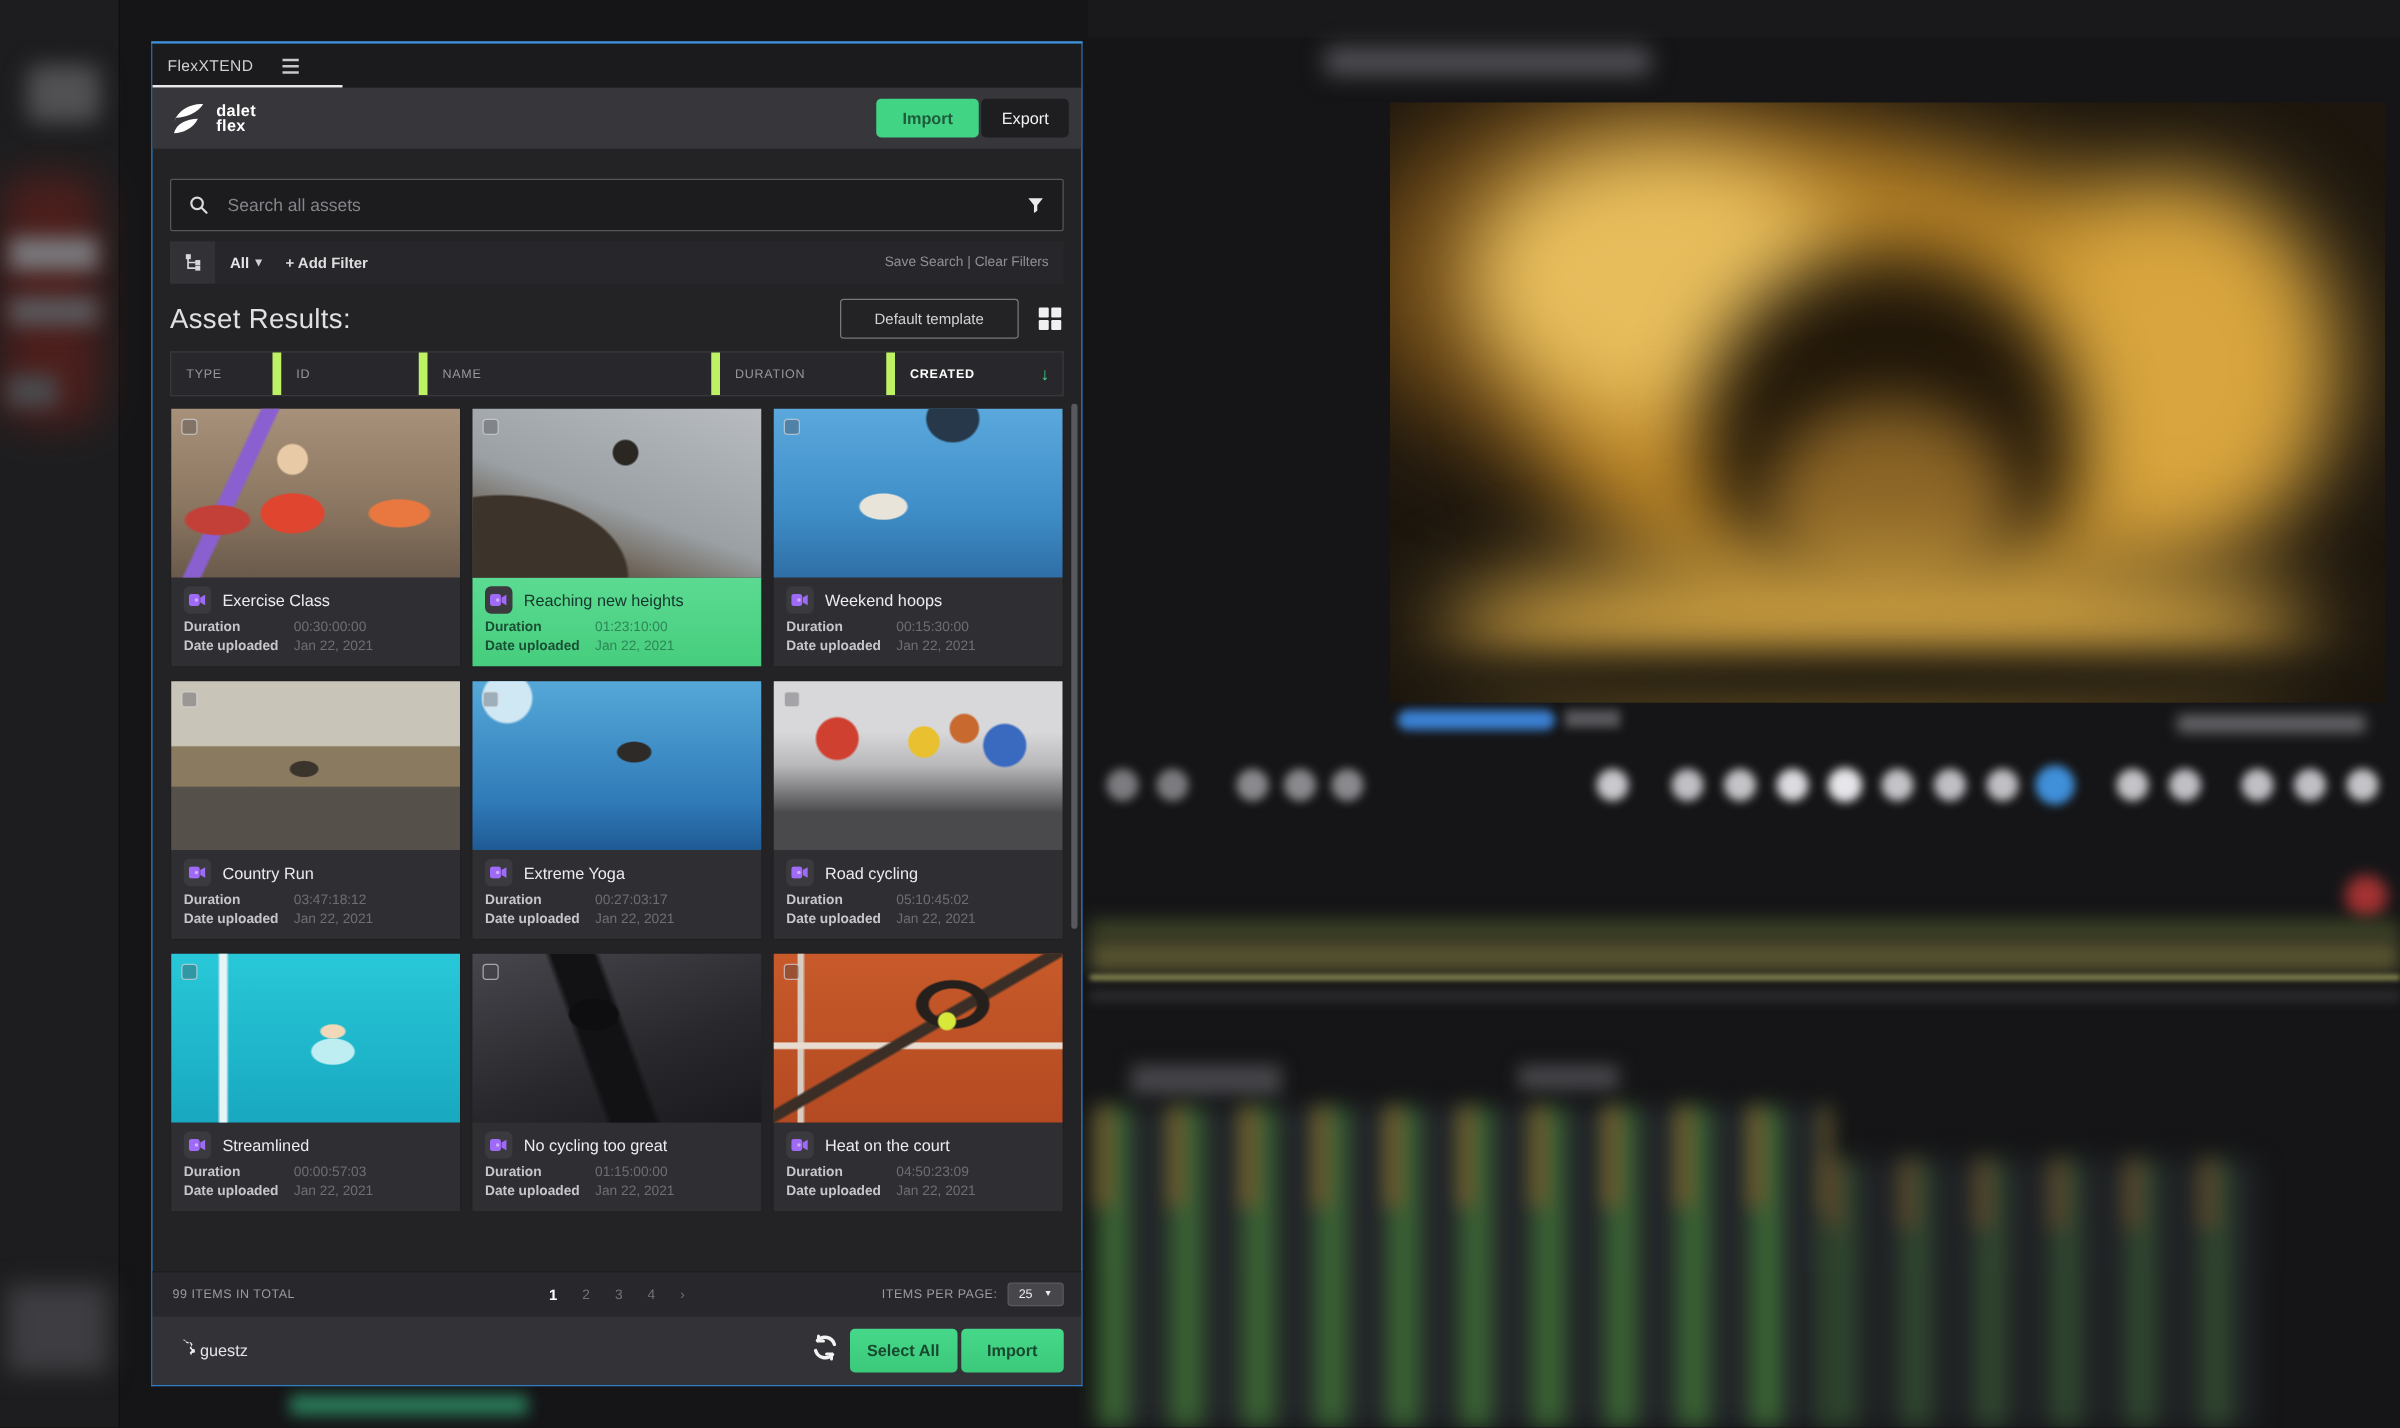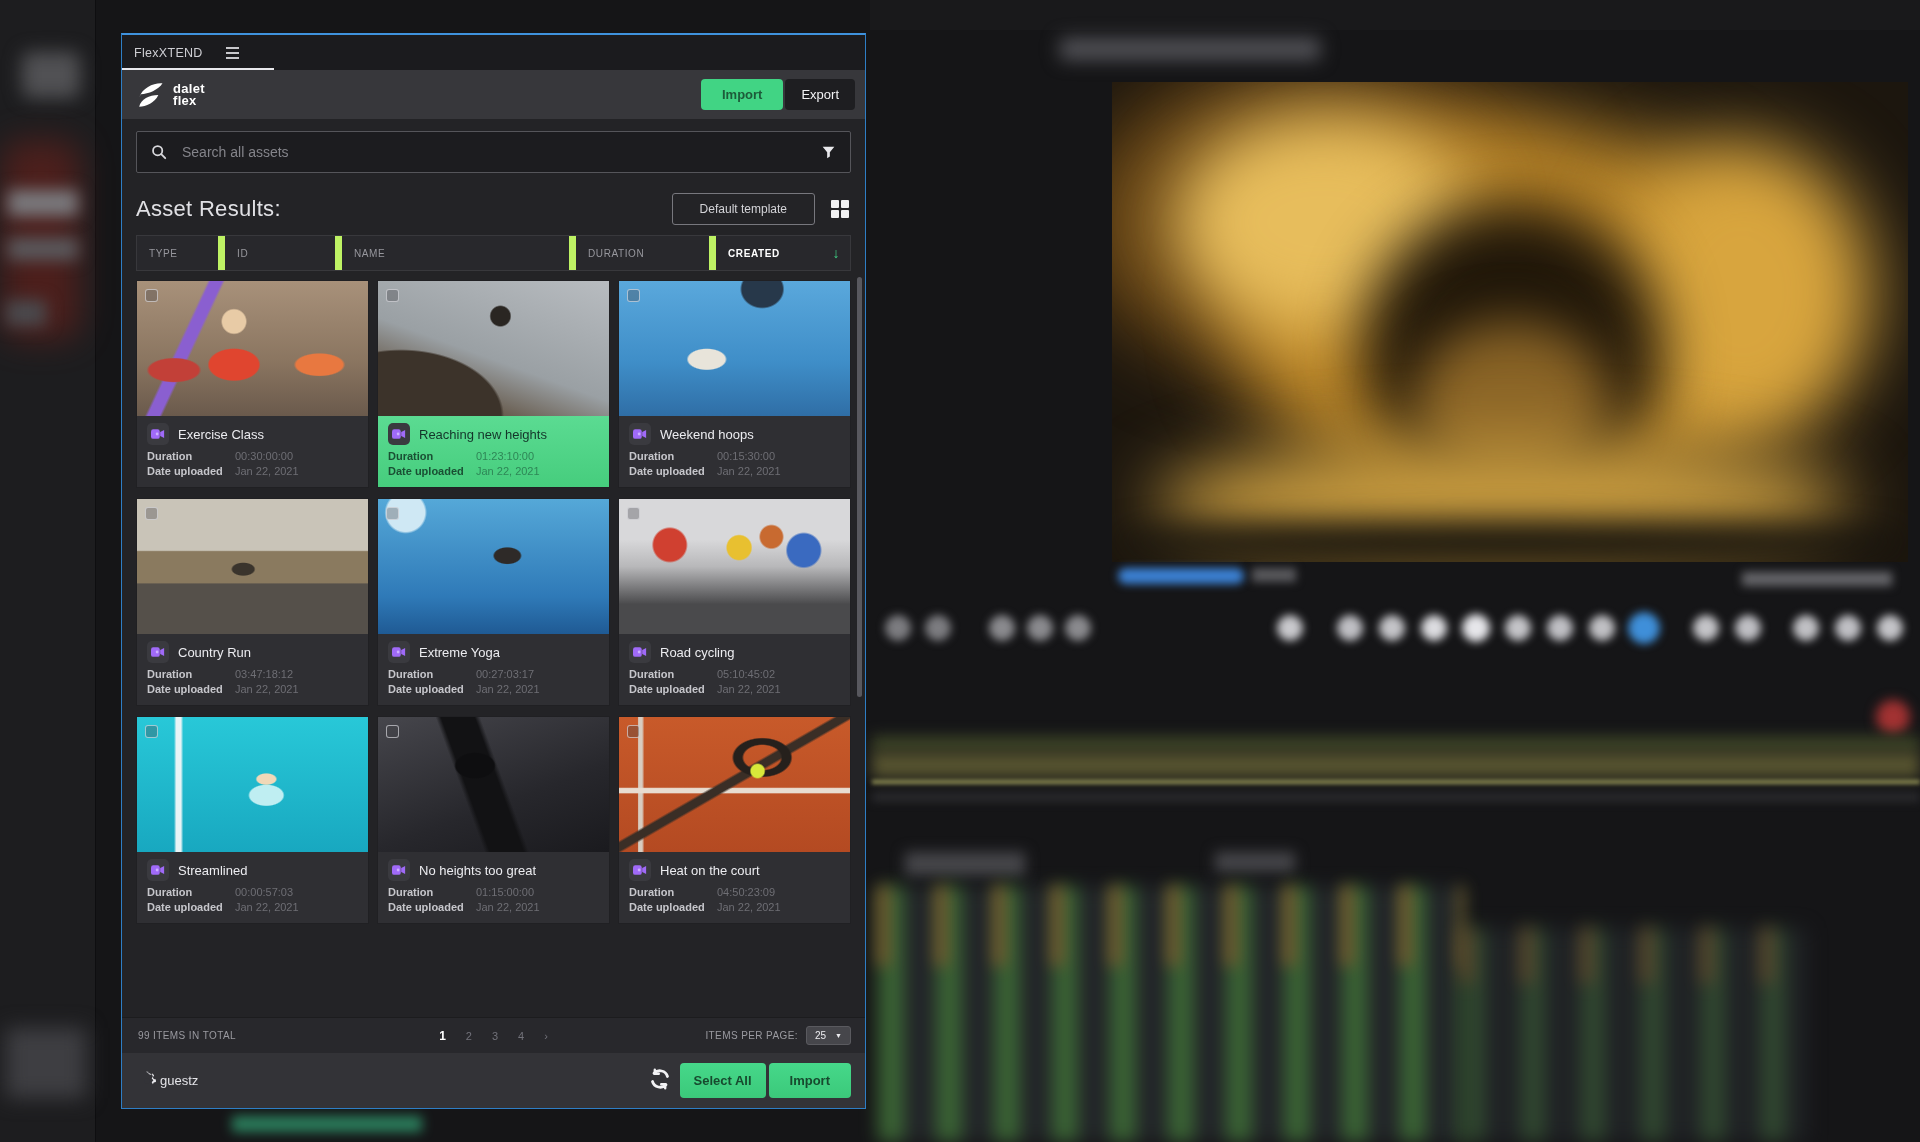--- a/index.html
+++ b/index.html
@@ -86,21 +86,21 @@
 
   .toolbar{height:49px;background:#37373b;display:flex;align-items:center;padding:0 10px 0 13px;flex:none;}
   .logo{display:flex;align-items:center;gap:8px;}
   .logo svg{width:30px;height:30px;}
   .logo-text{font-size:13px;font-weight:700;line-height:12px;color:#fff;letter-spacing:.3px;}
   .sp{flex:1;}
   .btn{border:none;border-radius:4px;font-family:inherit;font-size:13px;cursor:pointer;}
   .btn-import-top{background:#41d484;color:#1d5b3a;font-weight:700;padding:8px 21px;}
   .btn-export{background:#1e1e21;color:#f2f2f4;padding:8px 16px;margin-left:2px;}
 
-  .search-wrap{padding:12px 14px 8px;flex:none;}
+  .search-wrap{padding:24px 14px 8px;flex:none;}
   .search-box{height:42px;background:#1c1c1f;border:1px solid #55555a;border-radius:2px;
     display:flex;align-items:center;padding:0 14px;gap:13px;}
   .search-box input{flex:1;background:transparent;border:none;outline:none;color:#e8e8ec;font-size:14px;font-family:inherit;}
   .search-box input::placeholder{color:#84848a;}
 
   .filter-row{margin:0 14px;height:34px;display:flex;align-items:stretch;flex:none;}
   .filter-tree{width:36px;background:#323236;display:flex;align-items:center;justify-content:center;cursor:pointer;}
   .filter-body{flex:1;background:#27272b;display:flex;align-items:center;padding:0 12px;gap:5px;}
   .scope{font-size:12px;font-weight:700;color:#e6e6ea;cursor:pointer;display:flex;gap:5px;align-items:center;}
   .scope .caret{font-size:10px;color:#cfcfd4;}
@@ -281,20 +281,39 @@
         <circle cx="7.5" cy="7.5" r="5.2" fill="none" stroke="#d8d8dc" stroke-width="2"></circle>
         <line x1="11.5" y1="11.5" x2="16" y2="16" stroke="#d8d8dc" stroke-width="2" stroke-linecap="round"></line>
       </svg>
       <input type="text" placeholder="Search all assets" style="">
       <svg width="15" height="15" viewBox="0 0 18 18">
         <path d="M2 2h14l-5.4 6.6v5.2l-3.2 2.2v-7.4z" fill="#e9e9ec"></path>
       </svg>
     </div>
   </div>
 
+  <div class="filter-row">
+    <div class="filter-tree">
+      <svg width="16" height="16" viewBox="0 0 18 18">
+        <path d="M5 5v9h7 M5 9h7" fill="none" stroke="#d8d8dc" stroke-width="1.5"></path>
+        <rect x="3" y="1.5" width="4.5" height="4.5" fill="#d8d8dc"></rect>
+        <rect x="11.5" y="6.8" width="4.5" height="4.5" fill="#d8d8dc"></rect>
+        <rect x="11.5" y="11.8" width="4.5" height="4.5" fill="#d8d8dc"></rect>
+      </svg>
+    </div>
+    <div class="filter-body">
+      <span class="scope">
+        <span>All</span>
+        <span class="caret">▾</span>
+      </span>
+      <span class="add-filter">+ Add Filter</span>
+      <span class="sp"></span>
+      <span class="filter-actions">Save Search | Clear Filters</span>
+    </div>
+  </div>
 
   <div class="results-row">
     <span class="results-title">Asset Results:</span>
     <span class="sp"></span>
     <button class="tpl-btn">Default template</button>
     <span class="grid-ic">
         <i></i>
         <i></i>
         <i></i>
         <i></i>
@@ -503,21 +522,21 @@
         </div>
         <div class="cinfo">
           <div class="crow1">
             <span class="vic">
               <svg width="14" height="10" viewBox="0 0 16 11">
                   <rect width="10" height="11" rx="2.5" fill="#a06af8"></rect>
                   <circle cx="7" cy="5.5" r="1.6" fill="#cdb0ff"></circle>
                   <path d="M10.5 3.2 15 .8v9.4l-4.5-2.4z" fill="#a06af8"></path>
                 </svg>
             </span>
-            <span class="cname">No heights too great</span>
+            <span class="cname">No cycling too great</span>
           </div>
           <div class="cmeta">
               <span class="clabel">Duration</span>
               <span class="cval">01:15:00:00</span>
             </div>
           <div class="cmeta">
               <span class="clabel">Date uploaded</span>
               <span class="cval">Jan 22, 2021</span>
             </div>
         </div>

